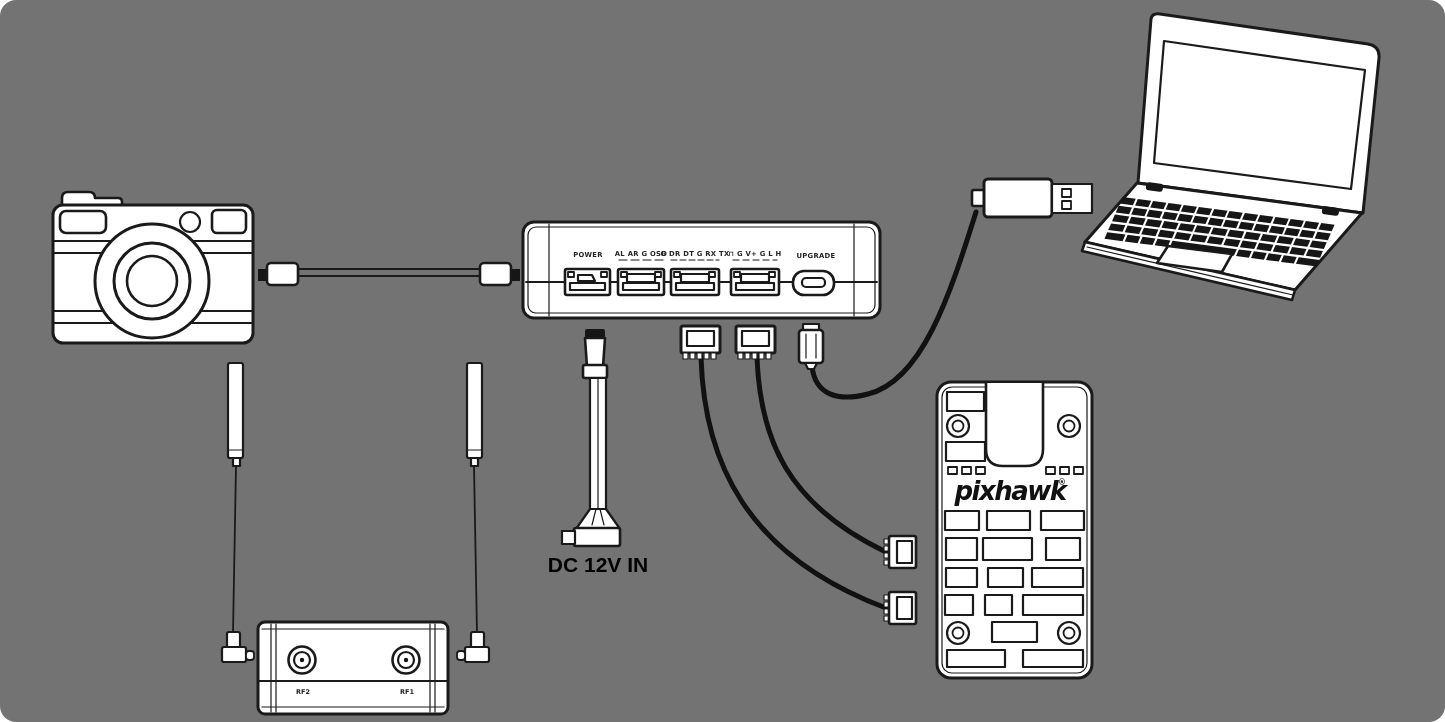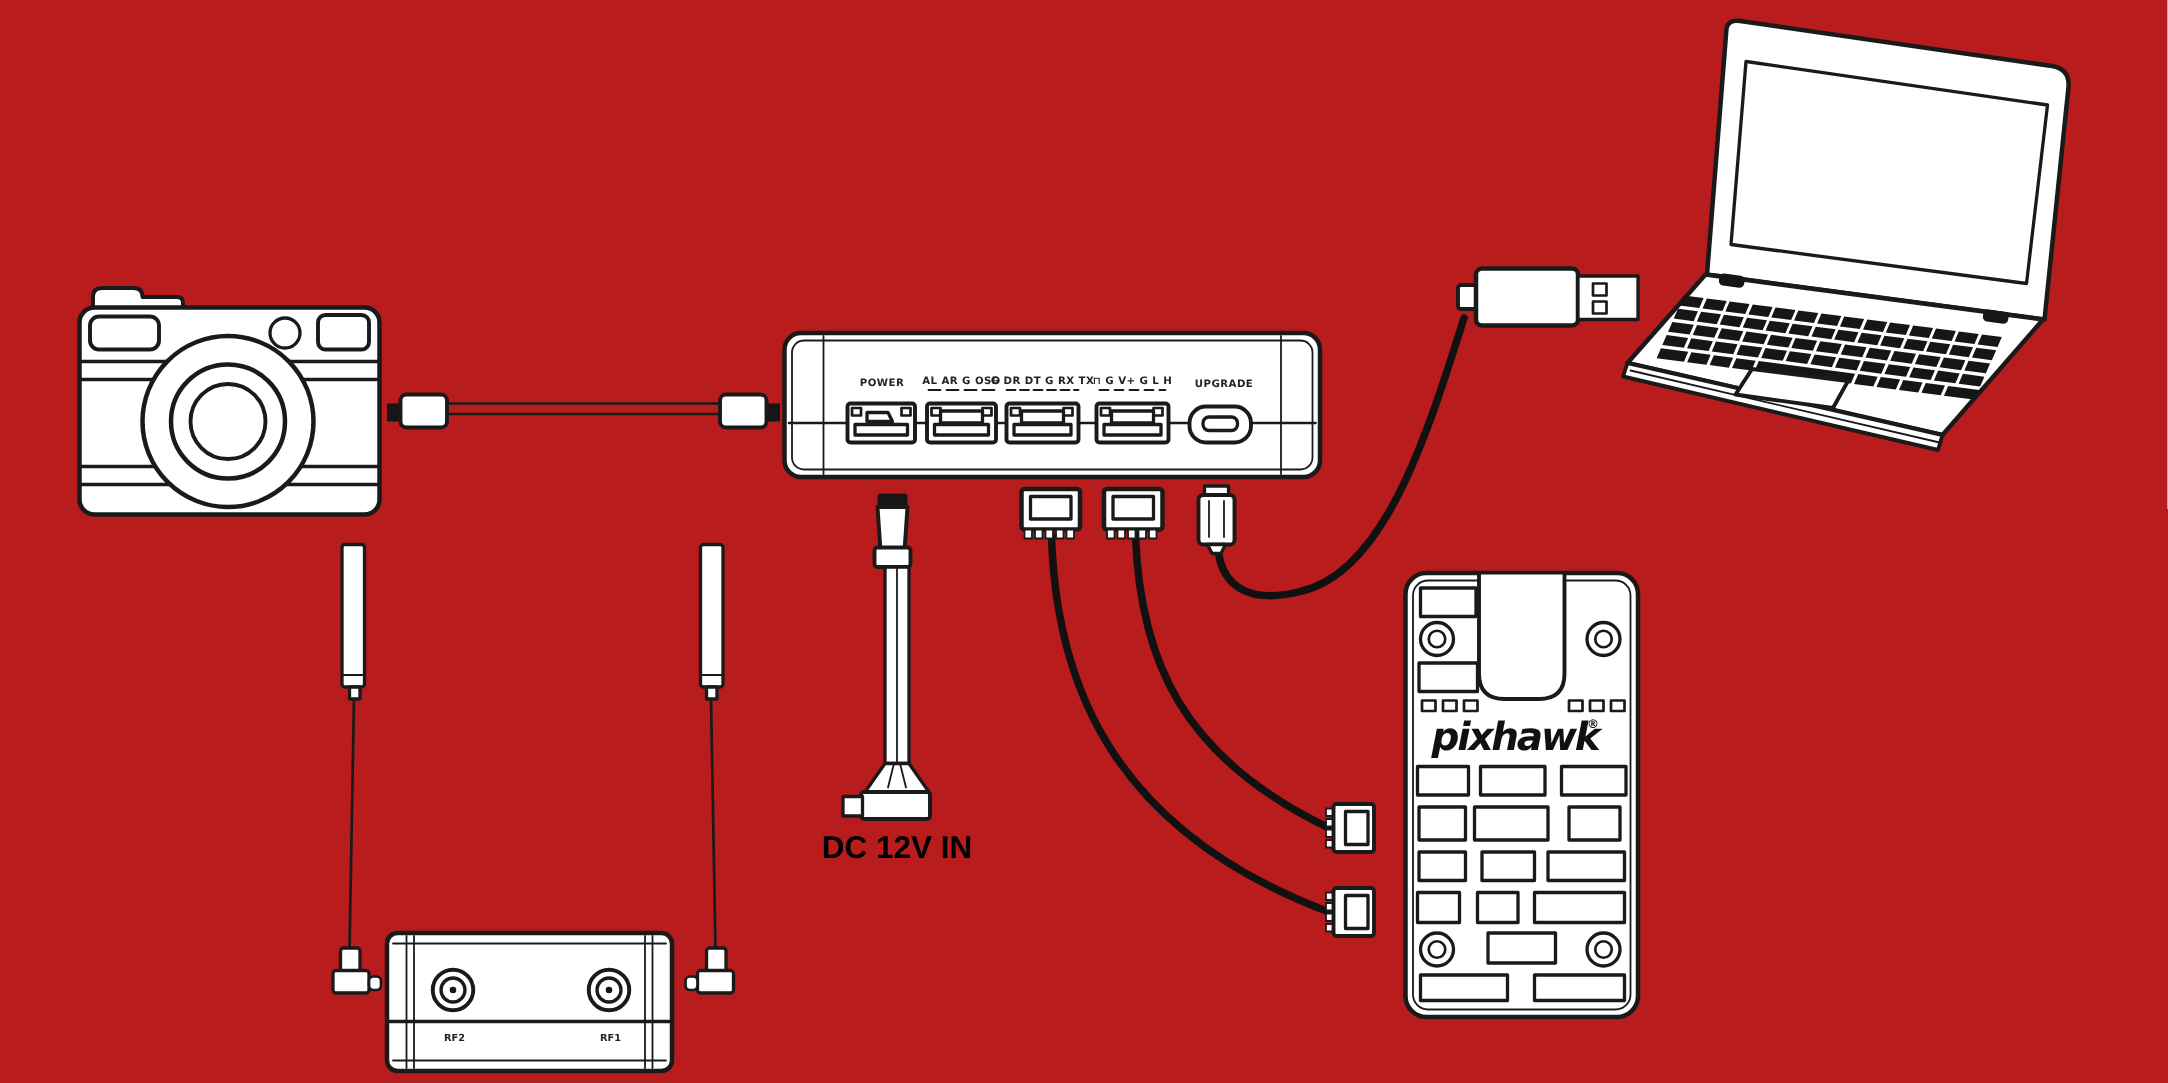--- a/index.html
+++ b/index.html
@@ -1,16 +1,16 @@
 <!DOCTYPE html>
 <html><head>
 <meta charset="utf-8">
 <style>
   html,body{margin:0;padding:0;background:#ffffff;}
-  #stage{width:1445px;height:722px;position:relative;background:#b91c1c;overflow:hidden;}
+  #stage{width:1445px;height:722px;position:relative;background:#737373;overflow:hidden;border-radius:16px;}
   svg{display:block;}
   .ink{stroke:#1a1a1a;fill:none;stroke-linecap:round;stroke-linejoin:round;}
   .fw{fill:#ffffff;}
   .fb{fill:#161616;stroke:none;}
   .w1{stroke-width:1.2;}
   .w15{stroke-width:1.8;}
   .w2{stroke-width:2.2;}
   .w25{stroke-width:2.6;}
   .w3{stroke-width:3;}
   .cable{stroke:#111;stroke-width:5;fill:none;stroke-linecap:round;}

